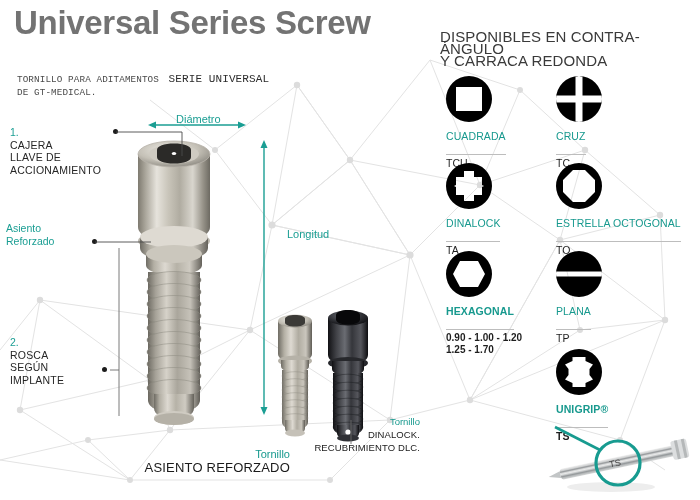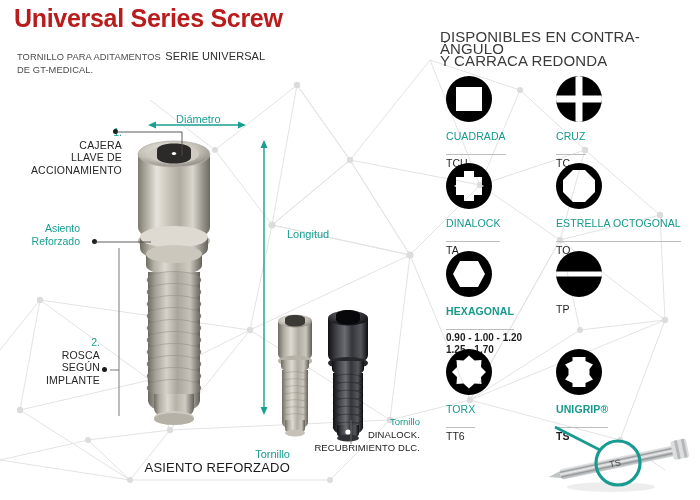--- a/index.html
+++ b/index.html
@@ -11,33 +11,33 @@
     position:relative;
   }
   #stage{position:absolute;left:0;top:0;width:700px;height:500px;overflow:hidden;}
 
   
   #netbg{position:absolute;left:0;top:0;width:700px;height:500px;pointer-events:none;}
 
   
   .title{
     position:absolute;left:14px;top:4px;
-    font-size:25px;font-weight:bold;color:#b91c1c;
+    font-size:33px;font-weight:bold;color:#737373;
     letter-spacing:-0.3px;
   }
 
   
-  .intro{position:absolute;left:17px;top:48px;width:260px;line-height:13px;}
+  .intro{position:absolute;left:17px;top:72px;width:260px;line-height:13px;font-family:Liberation Mono, monospace;}
   .intro .small{font-size:9.3px;color:#4a4a4a;letter-spacing:.1px;}
   .intro .big{font-size:11px;color:#2b2b2b;letter-spacing:.1px;}
 
   
   .teal{color:#1a9e93;}
   .lbl{position:absolute;font-size:10.5px;line-height:12.5px;}
-  .lbl.r{text-align:right;}
+  .lbl.r{}
   .lbl .num{color:#1a9e93;font-size:10.5px;}
   .lbl .dark{color:#262626;font-size:10.5px;letter-spacing:.2px;}
 
   
   .dim-label{position:absolute;color:#1a9e93;font-size:11px;}
 
   
   .dot{position:absolute;width:5px;height:5px;border-radius:50%;background:#1c1c1c;}
 
   
@@ -287,21 +287,21 @@
     <div class="num">1.</div>
     <div class="dark">CAJERA</div>
     <div class="dark">LLAVE DE</div>
     <div class="dark">ACCIONAMIENTO</div>
   </div>
   <div class="dot" style="left:113px;top:129px;"></div>
   <svg style="position:absolute;left:114px;top:128px;" width="90" height="30" viewBox="0 0 90 30">
     <path d="M2,4 L68,4 L68,28" stroke="#4a4a4a" stroke-width="0.9" fill="none"></path>
   </svg>
 
-  <div class="lbl r" style="left:0;top:222px;width:80px;">
+  <div class="lbl r" style="left:6px;top:222px;width:80px;">
     <div class="teal">Asiento</div>
     <div class="teal">Reforzado</div>
   </div>
   <div class="dot" style="left:92px;top:239px;"></div>
   <svg style="position:absolute;left:95px;top:232px;" width="60" height="16" viewBox="0 0 60 16">
     <path d="M0,10 L56,10" stroke="#4a4a4a" stroke-width="0.9" fill="none"></path>
   </svg>
 
   <div class="lbl r" style="left:10px;top:336px;width:90px;">
     <div class="num">2.</div>
@@ -375,31 +375,24 @@
     <div><span class="icon-name">HEXAGONAL</span></div>
     <div class="icon-code multi">0.90 - 1.00 - 1.20</div>
     <div class="icon-code multi" style="margin-top:0;">1.25 - 1.70</div>
   </div>
 
   <div class="icon-cell" style="left:556px;top:251px;">
     <svg class="icon-wrap" viewBox="0 0 46 46">
       <path fill-rule="evenodd" d="M23,0 A23,23 0 1,0 23,46 A23,23 0 1,0 23,0 Z
         M0,20.5 L46,20.5 L46,25.5 L0,25.5 Z"></path>
     </svg>
+    <div><span class="icon-name">PLANA</span></div>
     <div class="icon-code">TP</div>
   </div>
 
-  <div class="icon-cell" style="left:446px;top:349px;">
-    <svg class="icon-wrap" viewBox="0 0 46 46">
-      <path fill-rule="evenodd" d="M23,0 A23,23 0 1,0 23,46 A23,23 0 1,0 23,0 Z
-        M23,6.5 L28.5,11.5 L35.5,11 L35,18 L40,23 L35,28 L35.5,35 L28.5,34.5 L23,39.5 L17.5,34.5 L10.5,35 L11,28 L6,23 L11,18 L10.5,11 L17.5,11.5 Z"></path>
-    </svg>
-    <div><span class="icon-name">TORX</span></div>
-    <div class="icon-code">TT6</div>
-  </div>
 
   <div class="icon-cell" style="left:556px;top:349px;font-weight:bold;">
     <svg class="icon-wrap" viewBox="0 0 46 46">
       <path fill-rule="evenodd" d="M23,0 A23,23 0 1,0 23,46 A23,23 0 1,0 23,0 Z
         M16.5,8 L29.5,8 L29.5,12 L37,15.5 L33.5,20 L33.5,26 L37,30.5 L29.5,34 L29.5,38 L16.5,38 L16.5,34 L9,30.5 L12.5,26 L12.5,20 L9,15.5 L16.5,12 Z"></path>
     </svg>
     <div><span class="icon-name">UNIGRIP®</span></div>
     <div class="icon-code">TS</div>
   </div>
 

